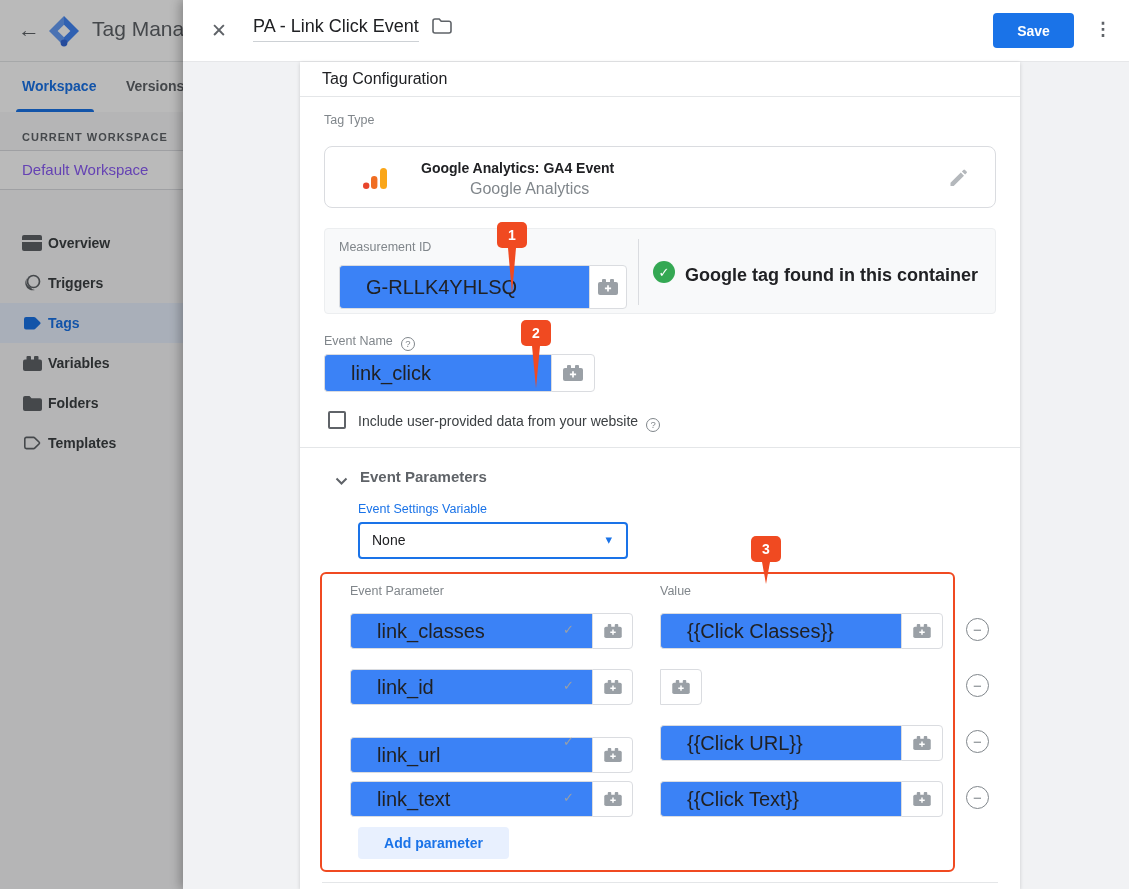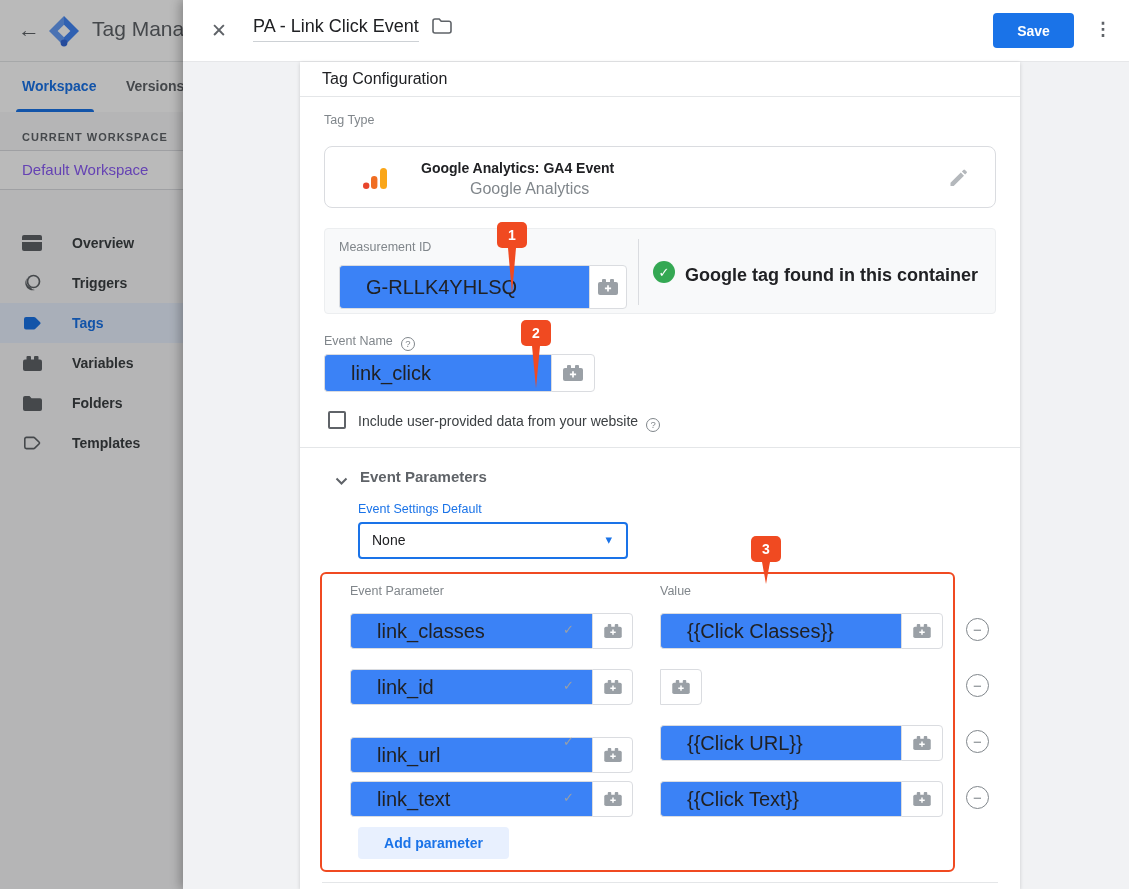--- a/index.html
+++ b/index.html
@@ -17,21 +17,21 @@
   .wtab { position:absolute; top:16px; font-size:14px; font-weight:bold; white-space:nowrap; }
   .wtab.active { color:#1a73e8; }
   .wtab.inactive { color:#5f6368; }
   .tab-underline { position:absolute; left:16px; bottom:0; width:78px; height:3px; background:#1a73e8; border-radius:3px 3px 0 0; }
   .cw-label { position:absolute; left:22px; top:131px; font-size:11px; font-weight:bold; letter-spacing:1px; color:#5f6368; white-space:nowrap; }
   .ws-select { position:absolute; left:0; top:150px; width:183px; height:40px; background:#fff; border-top:1px solid #dadce0; border-bottom:1px solid #dadce0; }
   .ws-select span { position:absolute; left:22px; top:10px; font-size:15px; color:#8b5cf6; white-space:nowrap; }
   .navlist { position:absolute; left:0; top:223px; width:183px; }
   .nav-item { position:relative; height:40px; display:flex; align-items:center; padding-left:20px; }
   .nav-item .nicon { width:24px; display:flex; justify-content:center; }
-  .nav-item .nlabel { margin-left:28px; font-size:14px; font-weight:bold; color:#3c4043; }
+  .nav-item .nlabel { margin-left:4px; font-size:14px; font-weight:bold; color:#3c4043; }
   .nav-item.selected { background:#e8f0fe; }
   .nav-item.selected .nlabel { color:#1a73e8; }
   .backdrop-dim { position:absolute; left:0; top:0; width:183px; height:889px; background:rgba(0,0,0,0.27); z-index:10; }
 
   
   .dialog { position:absolute; left:183px; top:0; width:946px; height:889px; background:#f1f2f4; z-index:20; box-shadow:-3px 0 10px rgba(0,0,0,0.28); }
   .dlg-topbar { position:absolute; left:0; top:0; width:946px; height:62px; background:#fff; border-bottom:1px solid #e6e7e9; }
   .close-x { position:absolute; left:23px; top:17px; width:26px; height:26px; font-size:19px; color:#5f6368; display:flex; align-items:center; justify-content:center; cursor:pointer; }
   .dlg-title-wrap { position:absolute; left:70px; top:16px; display:flex; align-items:center; }
   .dlg-title { font-size:18px; color:#202124; padding-bottom:4px; border-bottom:1px solid #cdd1d5; white-space:nowrap; }
@@ -247,21 +247,21 @@
       </span>
 
       <div class="hdiv" style="top:385px"></div>
 
       <span class="sec-chevron">
         <svg width="13" height="9" viewBox="0 0 13 9">
             <polyline points="1.5,1.5 6.5,6.5 11.5,1.5" fill="none" stroke="#5f6368" stroke-width="2"></polyline>
           </svg>
       </span>
       <span class="sec-head">Event Parameters</span>
-      <span class="esv-label">Event Settings Default</span>
+      <span class="esv-label">Event Settings Variable</span>
       <div class="esv-select">
         <span class="esv-value">None</span>
         <span class="esv-caret">▾</span>
       </div>
 
       <div class="redbox">
         <span class="col-label" style="left:28px">Event Parameter</span>
         <span class="col-label" style="left:338px">Value</span>
 
         <div class="p-row" style="top:39px">

